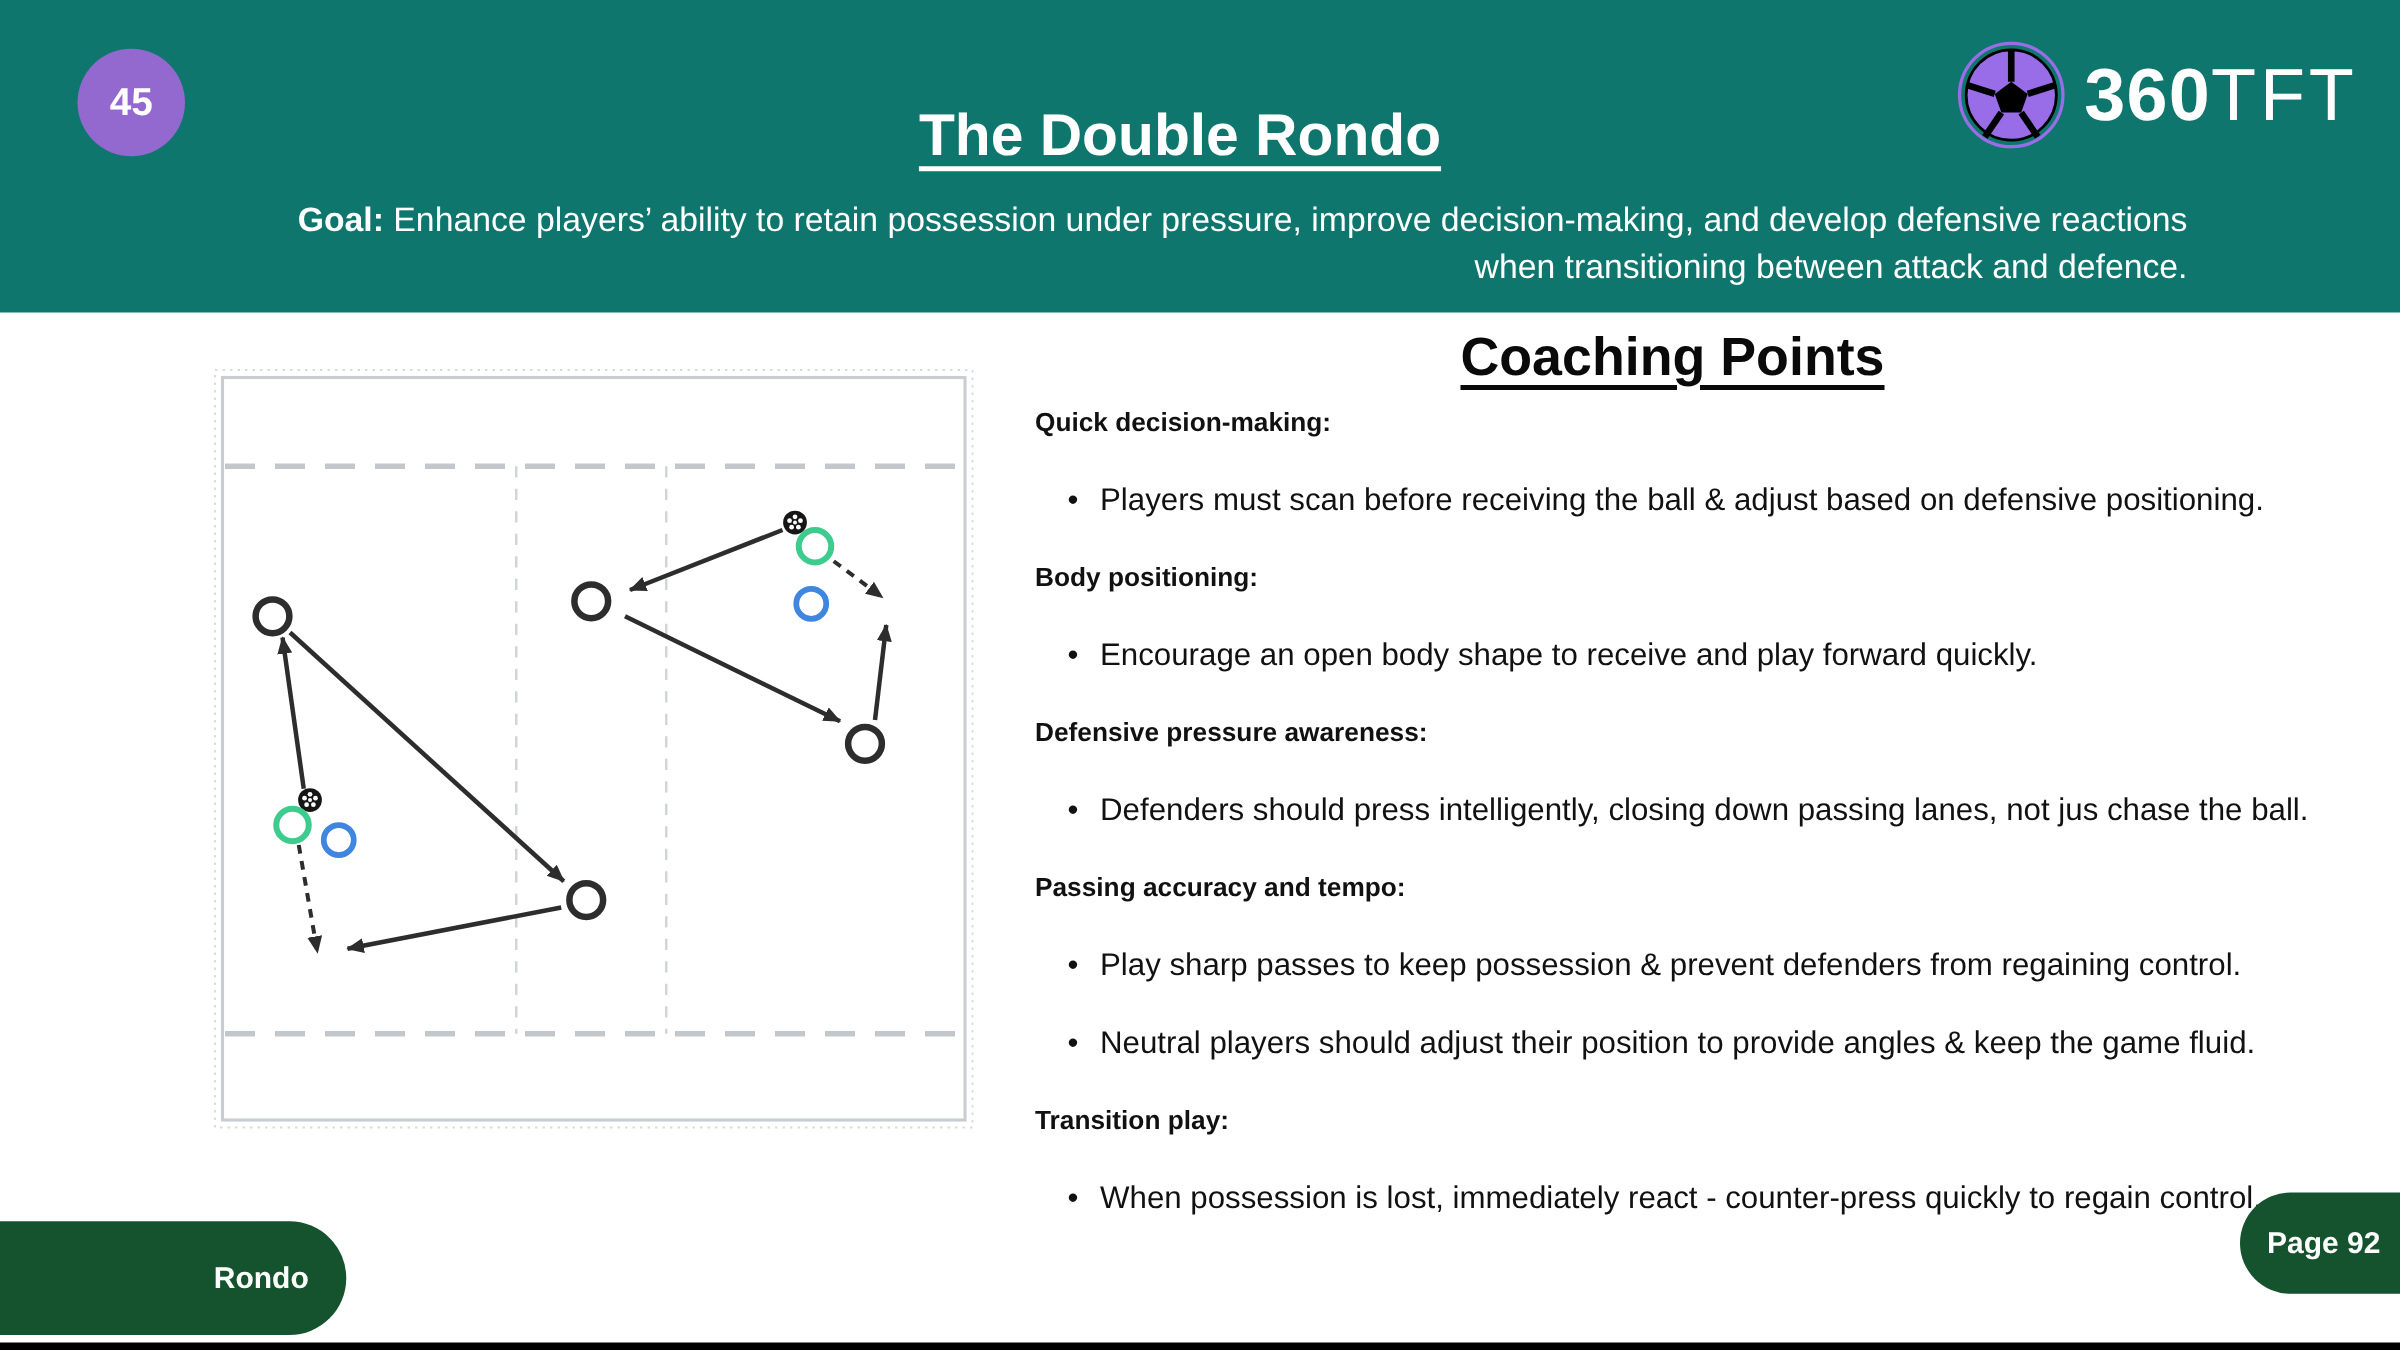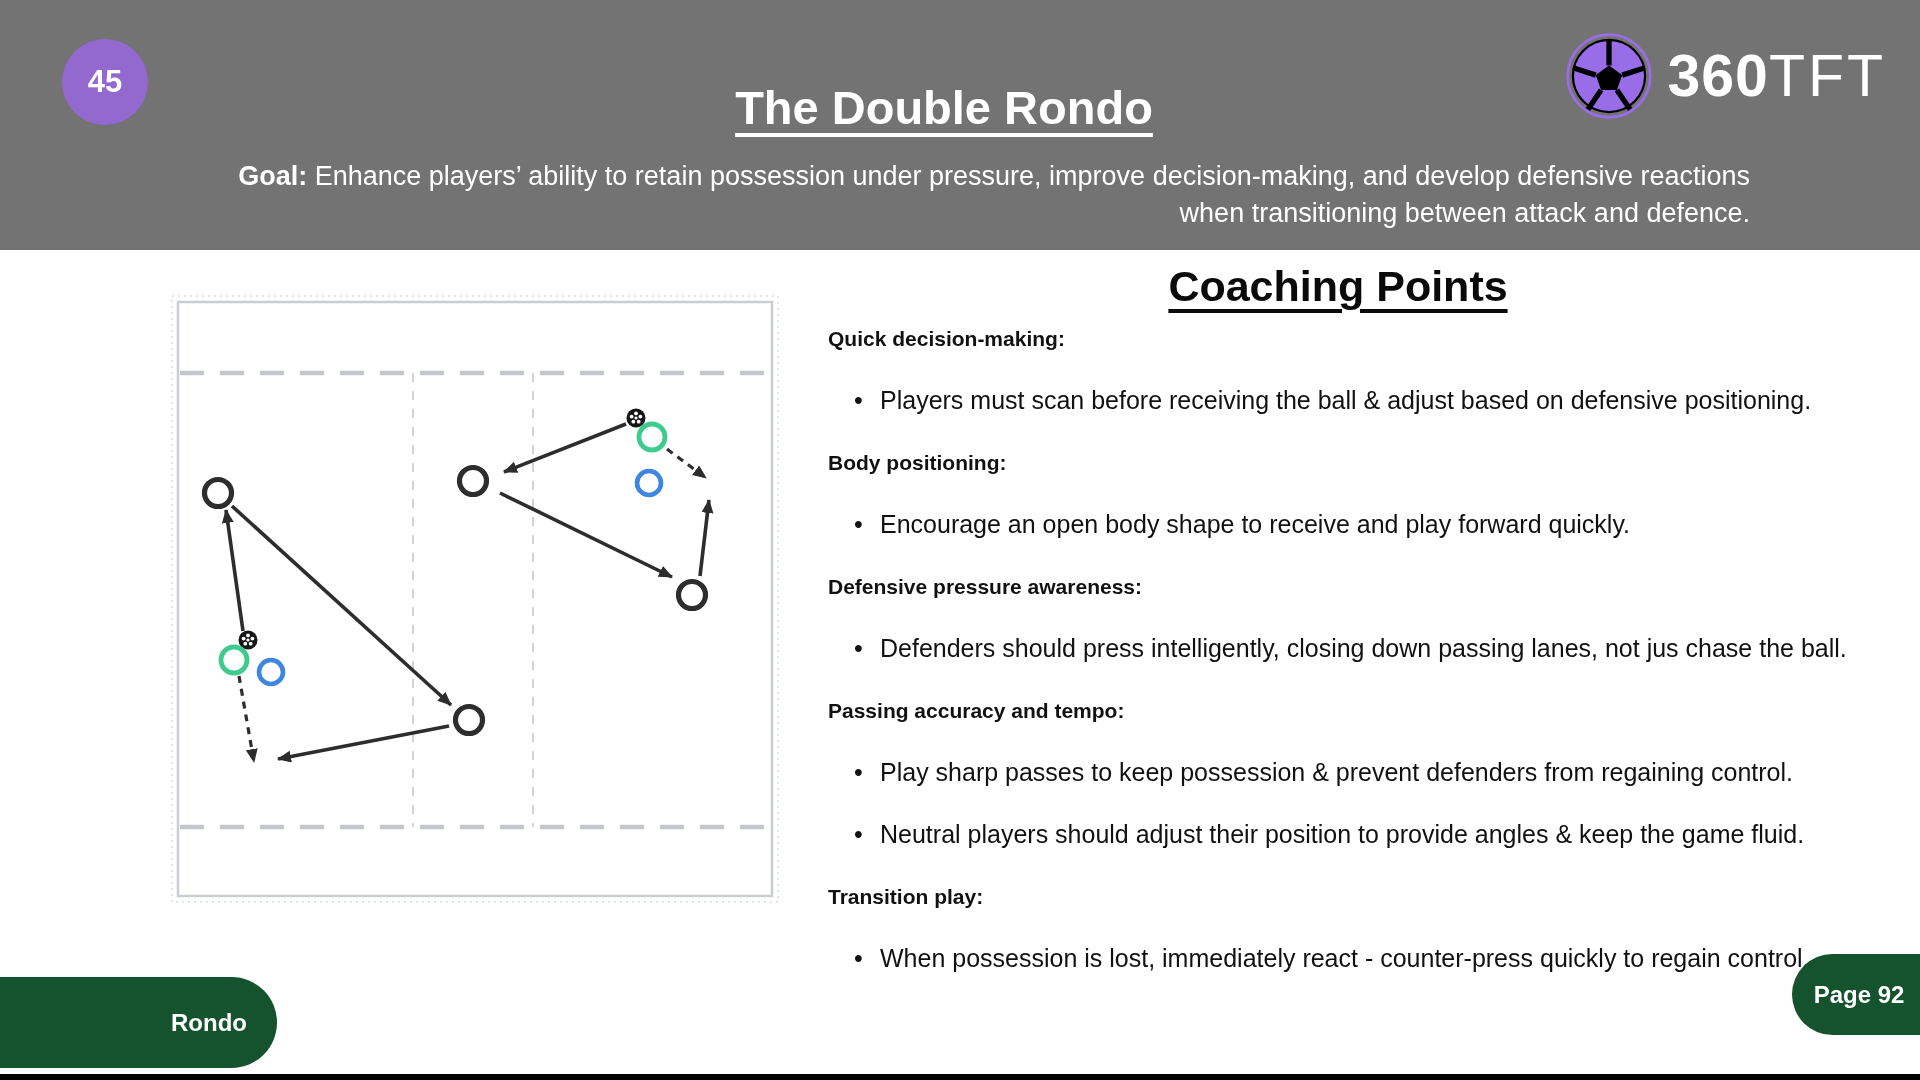--- a/index.html
+++ b/index.html
@@ -1,20 +1,20 @@
 <!DOCTYPE html>
 <html><head>
 <meta charset="utf-8">
 <style>
   * { margin:0; padding:0; box-sizing:border-box; }
   html,body { width:1920px; height:1080px; background:#fff; font-family:"Liberation Sans", sans-serif; overflow:hidden; }
   .page { position:relative; width:1920px; height:1080px; background:#ffffff; }
 
   
-  .header { position:absolute; left:0; top:0; width:1920px; height:250px; background:#737373; }
+  .header { position:absolute; left:0; top:0; width:1920px; height:250px; background:#0f766e; }
   .badge { position:absolute; left:62px; top:39px; width:86px; height:86px; border-radius:50%;
            background:#9368cf; color:#fff; font-size:31px; font-weight:bold;
            display:flex; align-items:center; justify-content:center; }
   .title { position:absolute; left:0; top:80px; width:1888px; text-align:center; color:#fff;
            font-size:47px; font-weight:bold; text-decoration:underline;
            text-underline-offset:9px; text-decoration-thickness:4px; }
   .goal { position:absolute; left:170px; top:158px; width:1580px; text-align:right; color:#fff;
           font-size:27px; line-height:37px; font-weight:normal; }
   .goal strong { font-weight:bold; }
   .logo { position:absolute; right:34px; top:30px; height:92px; display:flex; align-items:center; }

